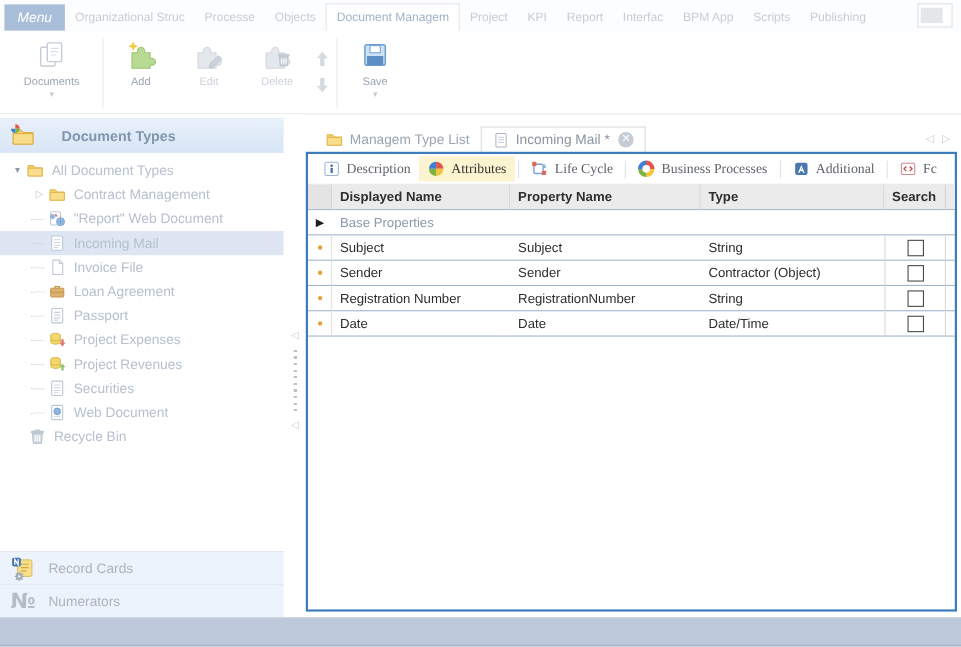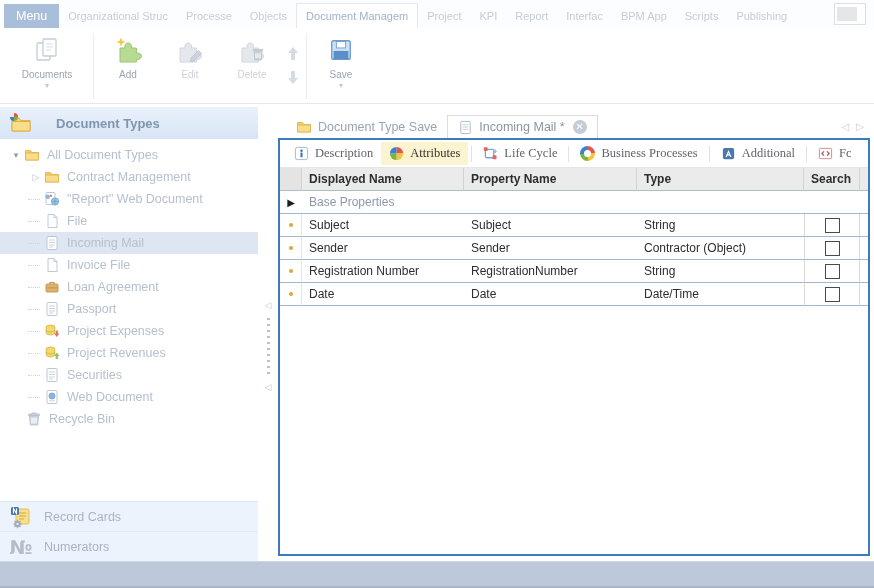--- a/index.html
+++ b/index.html
@@ -3,21 +3,21 @@
 <meta charset="utf-8">
 <style>
   html,body{margin:0;padding:0;background:#fff;}
   .app{width:874px;height:588px;position:relative;display:flex;flex-direction:column;
        font-family:"Liberation Sans",sans-serif;background:#fff;overflow:hidden;
        color:#2d2d2d;font-size:12px;}
 
   
   .menubar{height:28px;flex:0 0 28px;display:flex;align-items:flex-end;background:#fcfdfe;padding-left:4px;}
   .menu-btn{height:24px;line-height:24px;padding:0 12px;background:#a9bed9;color:#fff;
-            font-size:12.5px;cursor:default;}
+            font-size:12.5px;cursor:default;font-style:italic;}
   .mtab{height:24px;line-height:24px;padding:0 9px;color:#c7ccd5;font-size:11px;white-space:nowrap;}
   .mtab.active{background:#fff;border:1px solid #e4e7ec;border-bottom:none;color:#9fb2ca;}
   .menubar-right{margin-left:auto;display:flex;align-items:center;gap:8px;padding-right:8px;align-self:center;}
   .max-toggle{display:flex;align-items:center;border:1px solid #dcdfe5;background:#fff;height:20px;padding-right:4px;}
   .max-knob{width:20px;height:14px;background:#e4e6ea;margin:0 4px 0 2px;}
 
   
   .ribbon{height:73px;flex:0 0 73px;display:flex;align-items:stretch;padding:2px 4px 0 4px;
           border-bottom:1px solid #e5e8ec;background:#fff;}
   .rbtn{display:flex;flex-direction:column;align-items:center;justify-content:flex-start;
@@ -244,30 +244,20 @@
               <rect x="2" y="1.5" width="9" height="12" rx="1" fill="#fff" stroke="#bcc7d3"></rect>
               <path d="M6 5.8 A2.3 2.3 0 1 1 6 5.79 Z" fill="#8fb6e2"></path>
               <path d="M6 3.5 A2.3 2.3 0 0 1 8.3 5.8 L6 5.8Z" fill="#e2756c"></path>
               <circle cx="11" cy="10.5" r="3.6" fill="#a9cdec" stroke="#6b9cc9" stroke-width="0.8"></circle>
               <path d="M7.4 10.5h7.2M11 6.9v7.2M8.4 8.6c1.6 1 3.6 1 5.2 0M8.4 12.4c1.6-1 3.6-1 5.2 0" stroke="#6b9cc9" stroke-width="0.6" fill="none"></path>
             </svg>
           </span>
           <span>"Report" Web Document</span>
         </div>
 
-        <div class="titem lvl1">
-          <span class="conn"></span>
-          <span class="ic16">
-            <svg width="16" height="16" viewBox="0 0 16 16">
-                <path d="M4 1.5h6l3 3V14.5H4Z" fill="#fff" stroke="#bfc9d5"></path>
-                <path d="M10 1.5v3h3" fill="none" stroke="#bfc9d5"></path>
-              </svg>
-          </span>
-          <span>File</span>
-        </div>
 
         <div class="titem lvl1 sel">
           <span class="conn"></span>
           <span class="ic16">
             <svg width="16" height="16" viewBox="0 0 16 16">
                 <rect x="3" y="1.5" width="10" height="13" rx="1" fill="#fff" stroke="#bcc7d3"></rect>
                 <path d="M5 5h6M5 7.5h6M5 10h6M5 12h4" stroke="#ccd5df" stroke-width="1" fill="none"></path>
               </svg>
           </span>
           <span>Incoming Mail</span>
@@ -401,21 +391,21 @@
     </div>
 
     <div class="main">
 
       <div class="doctabs">
         <div class="doctab">
           <svg width="16" height="16" viewBox="0 0 16 16">
               <path d="M1.5 3.5h5l1.5 2h6.5V13h-13Z" fill="#f4cd63" stroke="#e0b34a" stroke-width="0.8"></path>
               <path d="M1.5 6h13v7h-13Z" fill="#f9dd8b" stroke="#e0b34a" stroke-width="0.8"></path>
             </svg>
-          <span>Document Type Save</span>
+          <span>Managem Type List</span>
         </div>
         <div class="doctab active">
           <svg width="15" height="15" viewBox="0 0 16 16">
               <rect x="3" y="1.5" width="10" height="13" rx="1" fill="#fff" stroke="#aab6c4"></rect>
               <path d="M5 5h6M5 7.5h6M5 10h6" stroke="#c2ccd8" stroke-width="1" fill="none"></path>
             </svg>
           <span>Incoming Mail *</span>
           <span class="tab-close">✕</span>
         </div>
         <div class="tabnav">

